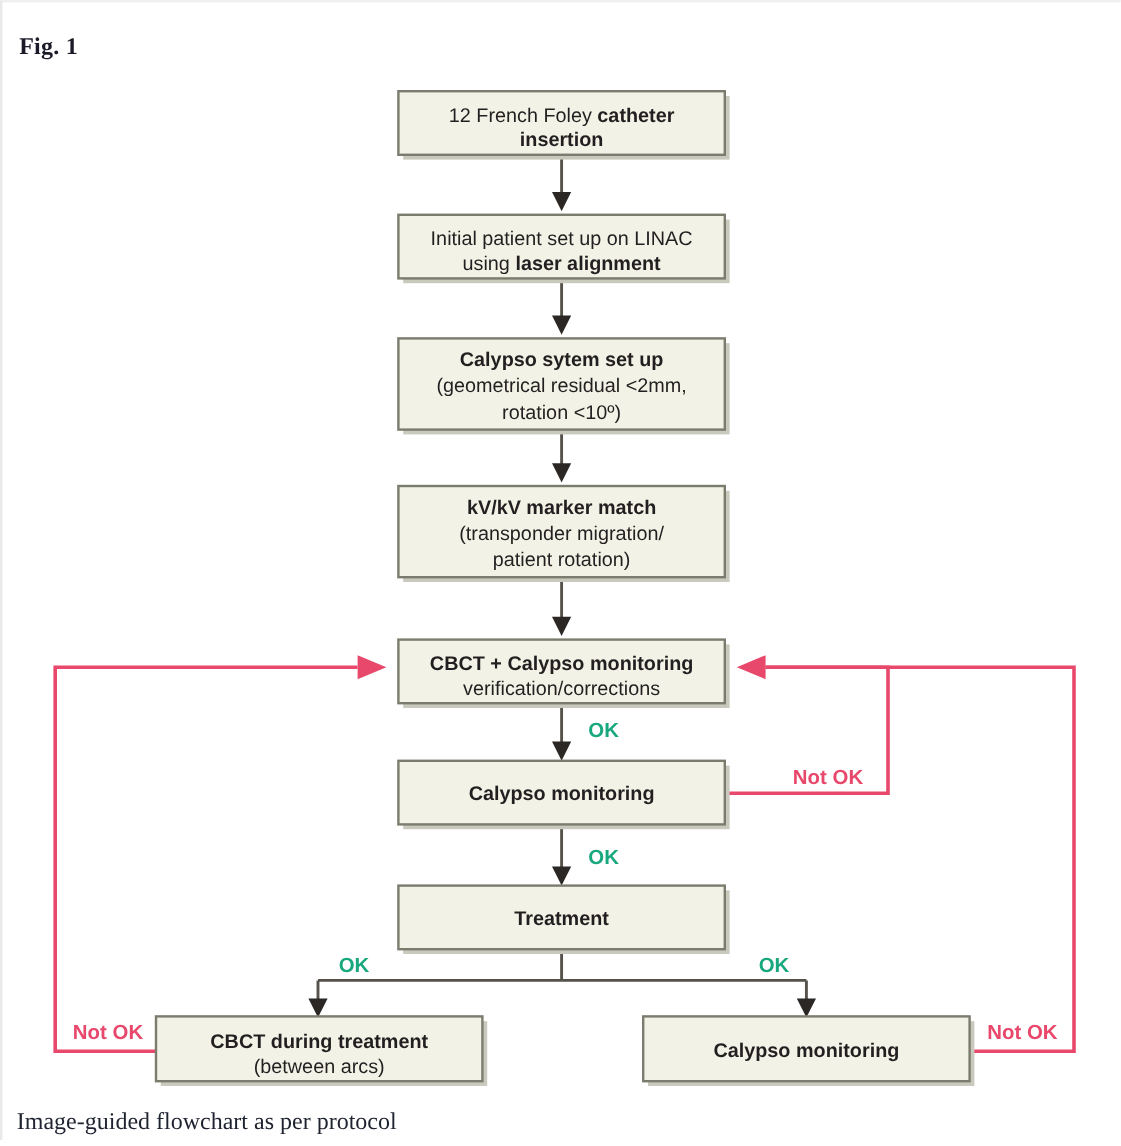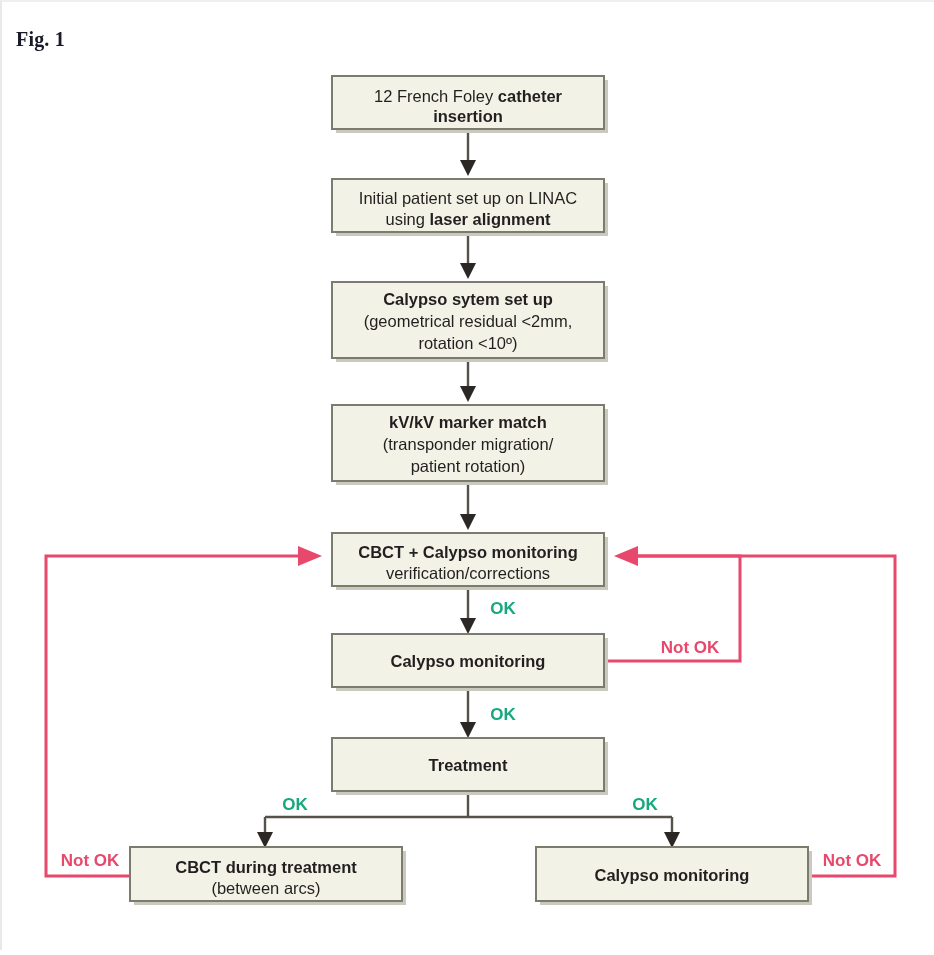--- a/index.html
+++ b/index.html
@@ -230,14 +230,15 @@
     <text class="label-ok" x="501" y="718">OK</text>
     <text class="label-ok" x="293" y="808">OK</text>
     <text class="label-ok" x="643" y="808">OK</text>
 
     <text class="label-notok" x="688" y="651">Not OK</text>
     <text class="label-notok" x="88" y="864">Not OK</text>
     <text class="label-notok" x="850" y="864">Not OK</text>
 
   </svg>
 
+  <div id="caption">Image-guided flowchart as per protocol</div>
 
 </div>
 
 </body></html>

